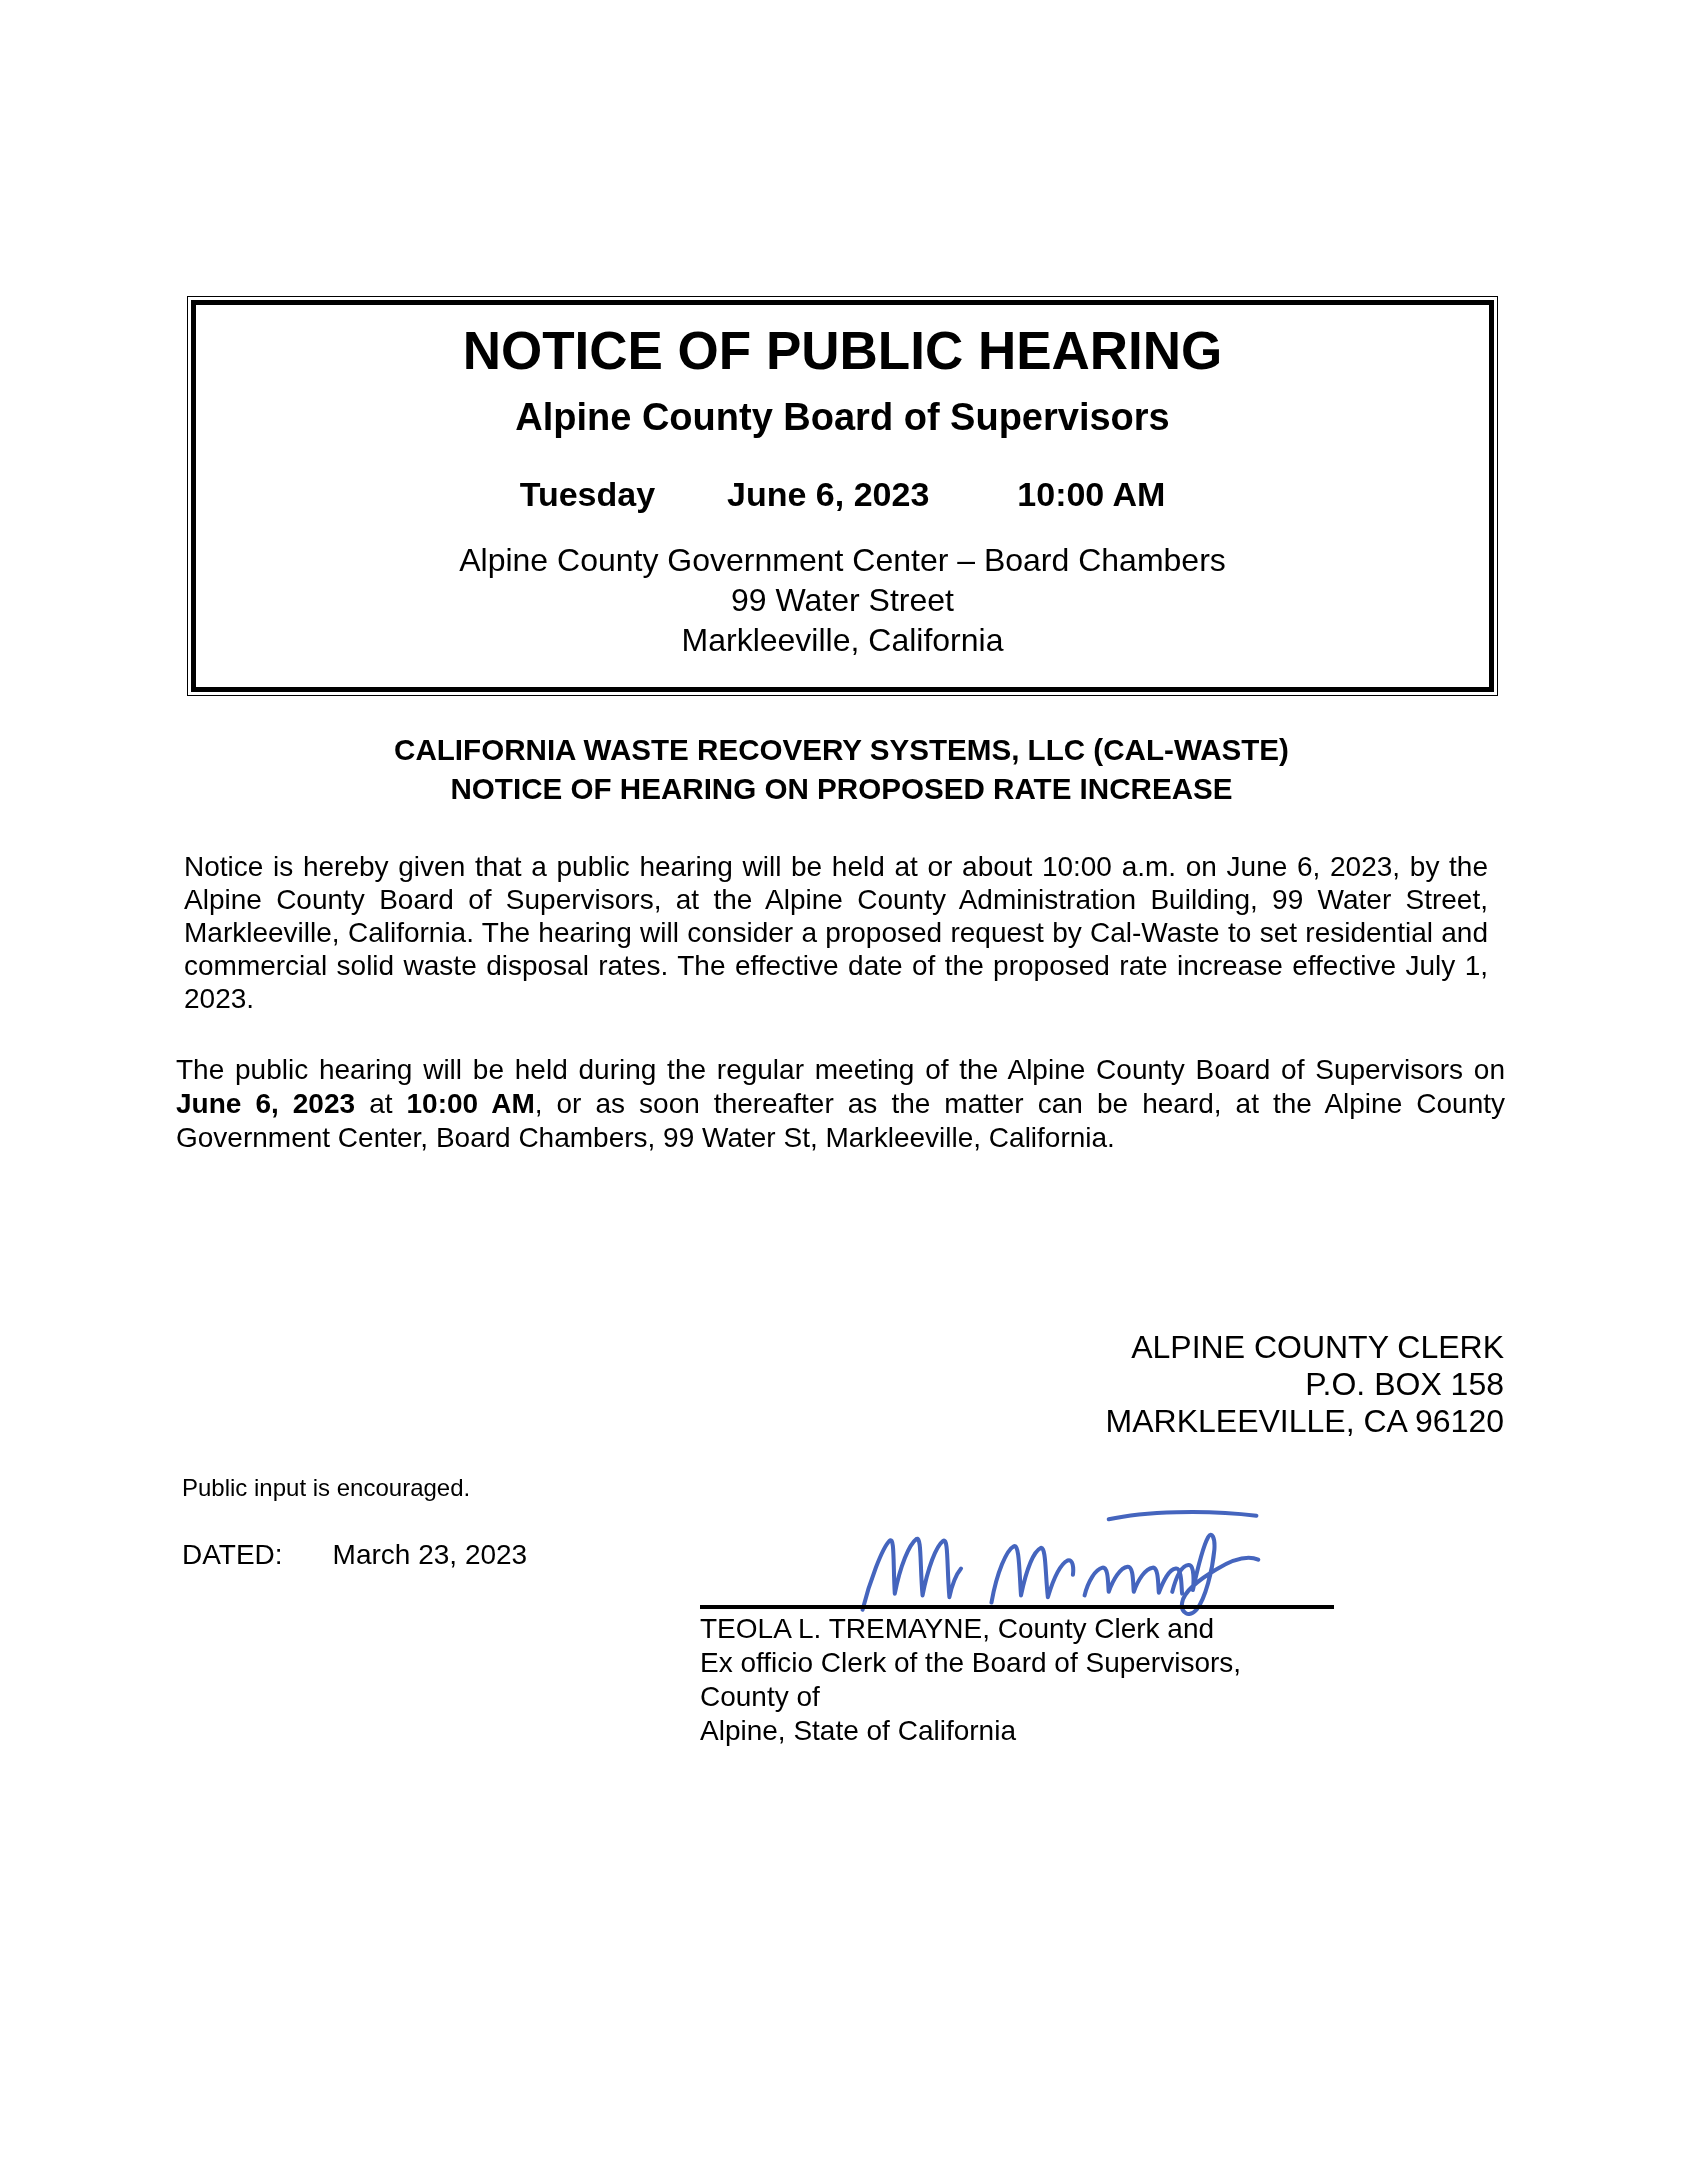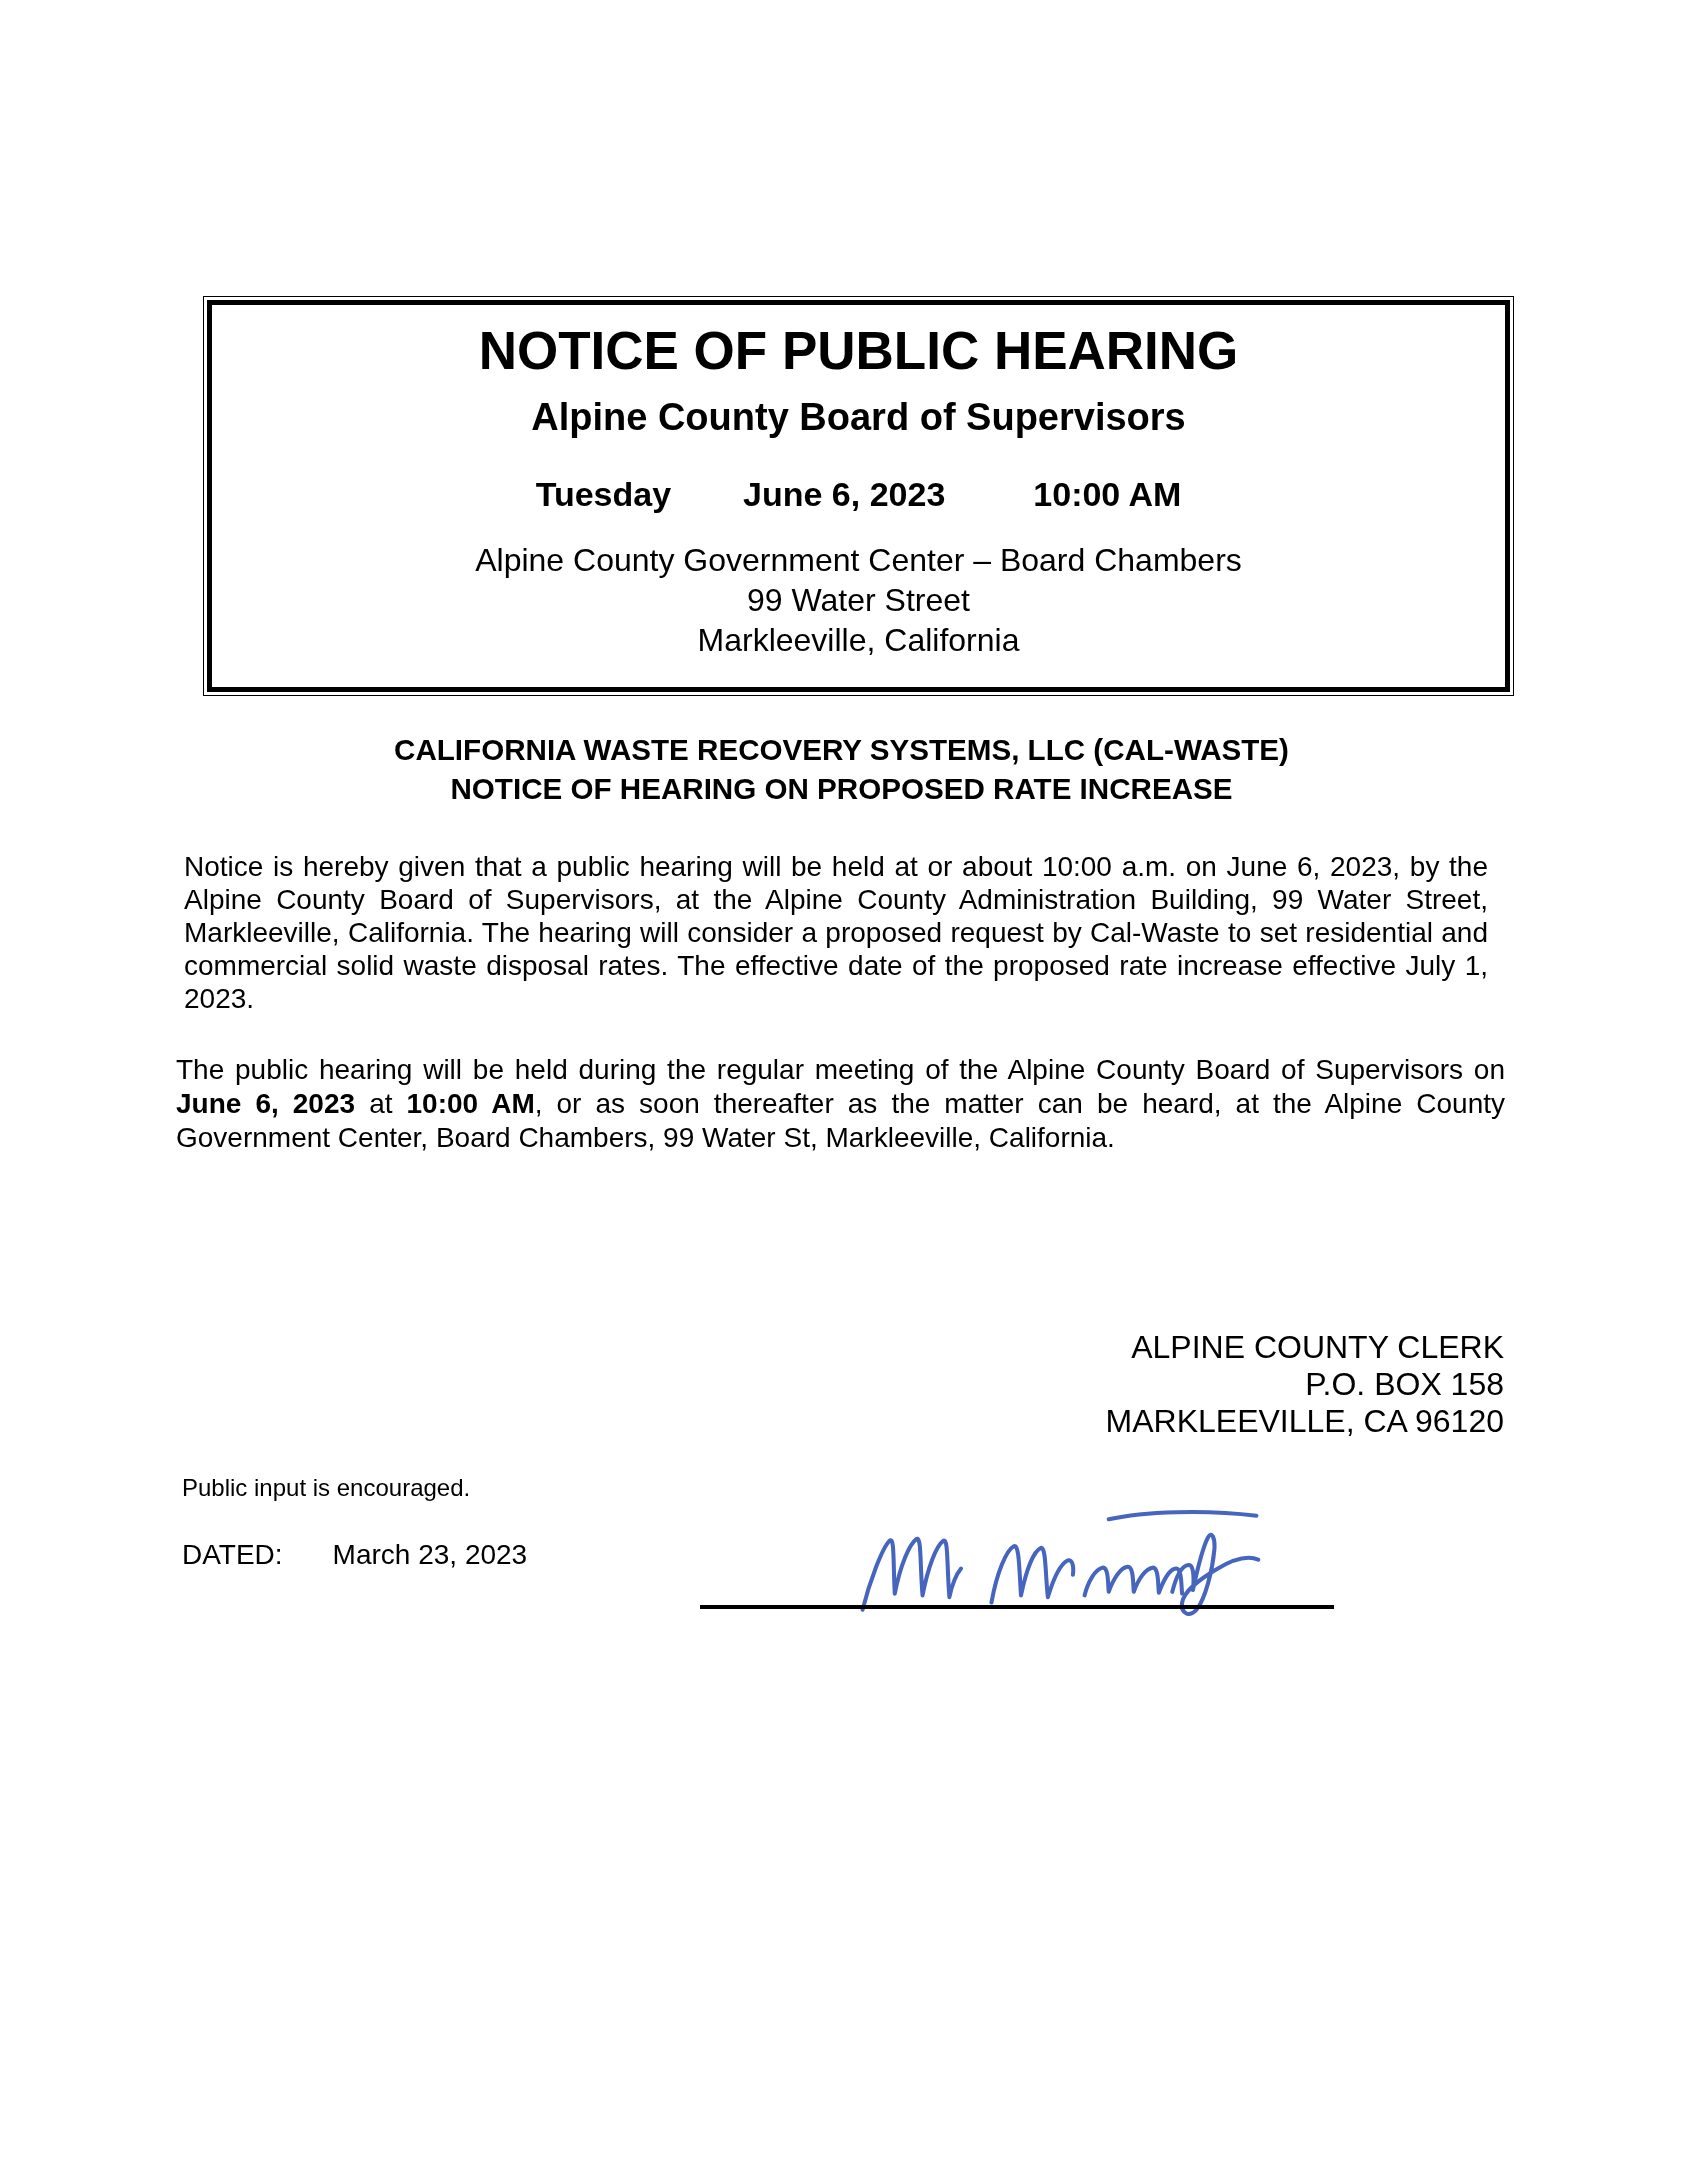--- a/index.html
+++ b/index.html
@@ -12,21 +12,21 @@
     position: relative;
     width: 1683px;
     height: 2177px;
     background: #ffffff;
     overflow: hidden;
   }
 
   
   .notice-box {
     position: absolute;
-    left: 203px;
+    left: 187px;
     top: 296px;
     width: 1311px;
     height: 400px;
     border: 1.8px solid #000000;
     padding: 2.7px;
   }
   .notice-box-inner {
     width: 100%;
     height: 100%;
     border: 5.4px solid #000000;
@@ -214,16 +214,21 @@
         <path d="M6,117 C14,85 28,48 36,40 C42,34 40,66 42,99 C48,68 58,44 66,38 C72,34 70,66 73,101 C79,70 88,46 96,40 C102,36 100,68 103,103 C106,89 111,77 116,71"></path>
 
         <path d="M150,109 C156,75 167,50 175,46 C181,43 181,72 183,101 C189,72 197,52 205,48 C211,46 210,76 213,103 C219,83 227,66 235,62 C241,60 242,70 241,78"></path>
 
         <path d="M254,101 C258,85 266,72 274,70 C281,69 280,89 281,97 C286,83 294,70 302,69 C309,68 308,89 309,97 C314,83 322,71 330,70 C337,69 336,91 337,98 C342,85 348,72 356,71 C363,70 362,93 363,99"></path>
 
         <path d="M352,97 C356,81 362,68 370,67 C377,66 376,87 375,95 C380,72 386,47 392,36 C396,29 400,36 399,50 C397,72 389,105 379,117 C371,126 361,121 363,109 C365,96 381,84 401,72 C419,61 436,56 448,61"></path>
       </g>
     </svg>
     <div class="signature-line"></div>
+    <div class="clerk-lines">
+      <div>TEOLA L. TREMAYNE, County Clerk and</div>
+      <div>Ex officio Clerk of the Board of Supervisors, County of</div>
+      <div>Alpine, State of California</div>
+    </div>
   </div>
 
 </div>
 
 
 </body></html>

